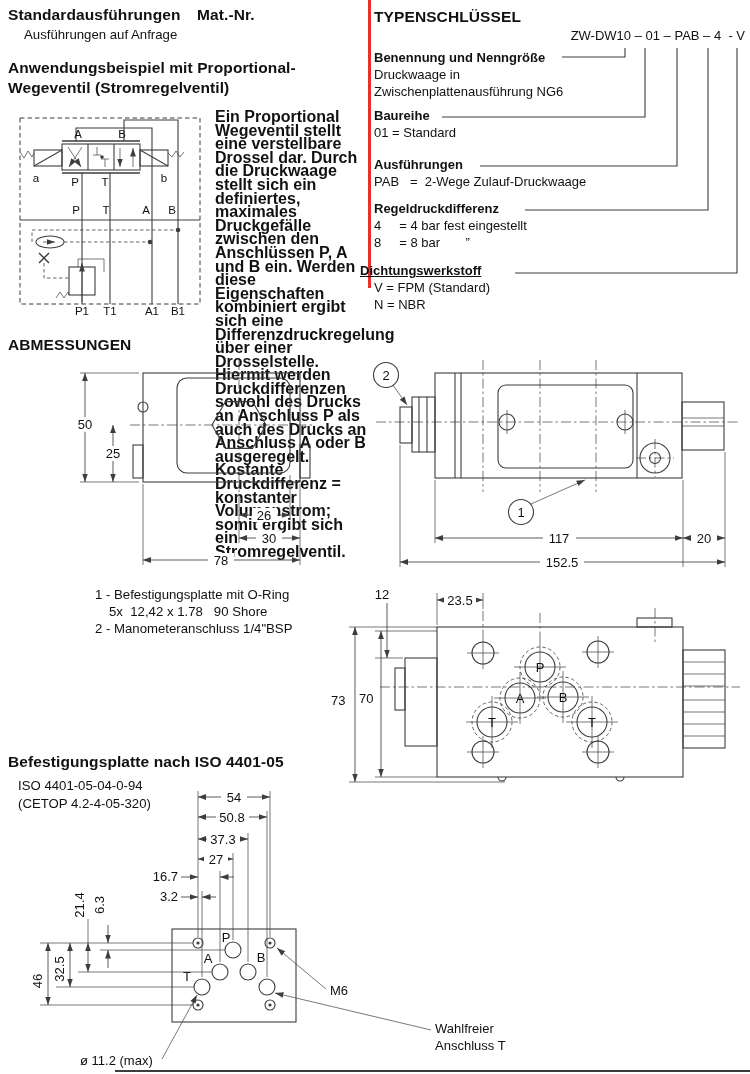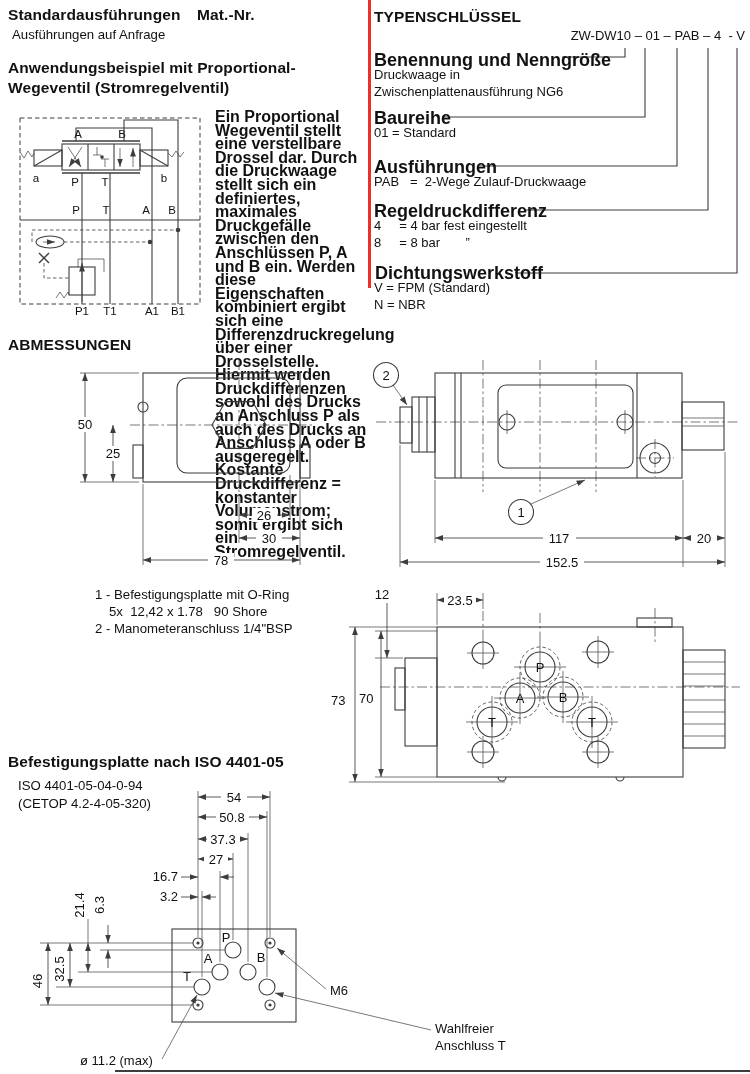--- a/index.html
+++ b/index.html
@@ -3,21 +3,21 @@
 <meta charset="utf-8">
 <style>
   html,body{margin:0;padding:0;background:#fff;}
   #page{position:relative;width:750px;height:1074px;background:#fff;overflow:hidden;
         font-family:"Liberation Sans", sans-serif;color:#111;}
   .abs{position:absolute;}
   .h1{font-size:15.5px;font-weight:bold;letter-spacing:.1px;}
   .txt{font-size:13.2px;}
   .pre{white-space:pre;}
   .para{font-size:16px;font-weight:bold;line-height:13.6px;text-align:left;}
-  .typlbl{font-size:18px;font-weight:bold;}
+  .typlbl{font-size:13px;font-weight:bold;}
   .typval{font-size:13px;white-space:pre;}
   .red-divider{background:#e8312a;}
   svg{display:block;}
   svg text{font-family:"Liberation Sans",sans-serif;font-size:13px;fill:#111;}
   svg text.sm{font-size:11.5px;}
   .ln{stroke:#3d3d3d;fill:none;stroke-width:1.1;}
   .thk{stroke-width:1.4;}
   .tn{stroke:#3d3d3d;fill:none;stroke-width:.7;}
   .dim{stroke:#3d3d3d;fill:none;stroke-width:.85;}
   .cl{stroke:#3d3d3d;fill:none;stroke-width:.7;stroke-dasharray:10 3 2.5 3;}
@@ -26,21 +26,21 @@
   .bg{fill:#fff;}
   .filldot{fill:#3d3d3d;}
 </style>
 </head>
 <body>
 
 <div id="page">
 
   <div class="abs h1" style="left:8px;top:6px;">Standardausführungen</div>
   <div class="abs h1" style="left:197px;top:6px;">Mat.-Nr.</div>
-  <div class="abs txt" style="left:12px;top:27px;">Ausführungen auf Anfrage</div>
+  <div class="abs txt" style="left:24px;top:27px;">Ausführungen auf Anfrage</div>
 
   <div class="abs h1" style="left:8px;top:58px;line-height:20px;">
     <div>Anwendungsbeispiel mit Proportional-</div>
     <div>Wegeventil (Stromregelventil)</div>
   </div>
 
   <div class="abs red-divider" style="left:368px;top:0;width:2.5px;height:288px;"></div>
 
   <div class="abs para" style="left:215px;top:110px;width:153px;">Ein Proportional Wegeventil stellt eine verstellbare Drossel dar. Durch die Druckwaage stellt sich ein definiertes, maximales Druckgefälle zwischen den Anschlüssen P, A und B ein. Werden diese Eigenschaften kombiniert ergibt sich eine Differenzdruckregelung über einer Drosselstelle. Hiermit werden Druckdifferenzen sowohl des Drucks an Anschluss P als auch des Drucks an Anschluss A oder B ausgeregelt. Kostante Druckdifferenz = konstanter Volumenstrom; somit ergibt sich ein Stromregelventil.</div>
 
@@ -130,21 +130,21 @@
   <div class="abs typlbl" style="left:374px;top:108px;">Baureihe</div>
   <div class="abs typval" style="left:374px;top:125px;">01 = Standard</div>
 
   <div class="abs typlbl" style="left:374px;top:157px;">Ausführungen</div>
   <div class="abs typval" style="left:374px;top:174px;">PAB   =  2-Wege Zulauf-Druckwaage</div>
 
   <div class="abs typlbl" style="left:374px;top:201px;">Regeldruckdifferenz</div>
   <div class="abs typval" style="left:374px;top:218px;">4     = 4 bar fest eingestellt</div>
   <div class="abs typval" style="left:374px;top:235px;">8     = 8 bar       ”</div>
 
-  <div class="abs typlbl" style="left:375px;top:263px;">Dichtungswerkstoff</div>
+  <div class="abs typlbl" style="left:360px;top:263px;text-decoration:underline;">Dichtungswerkstoff</div>
   <div class="abs typval" style="left:374px;top:280px;">V = FPM (Standard)</div>
   <div class="abs typval" style="left:374px;top:297px;">N = NBR</div>
 
   <div class="abs h1" style="left:8px;top:336px;">ABMESSUNGEN</div>
 
   <svg class="abs" style="left:55px;top:350px;" width="265" height="225" viewBox="0 0 265 225">
     <rect class="ln" x="88" y="23" width="157" height="109"></rect>
     <rect class="ln" x="122" y="28" width="113" height="95" rx="10"></rect>
     <polygon class="ln" points="211,75 197.5,51.6 170.5,51.6 157,75 170.5,98.4 197.5,98.4"></polygon>
     <rect class="ln" x="78" y="95" width="10" height="33"></rect>

